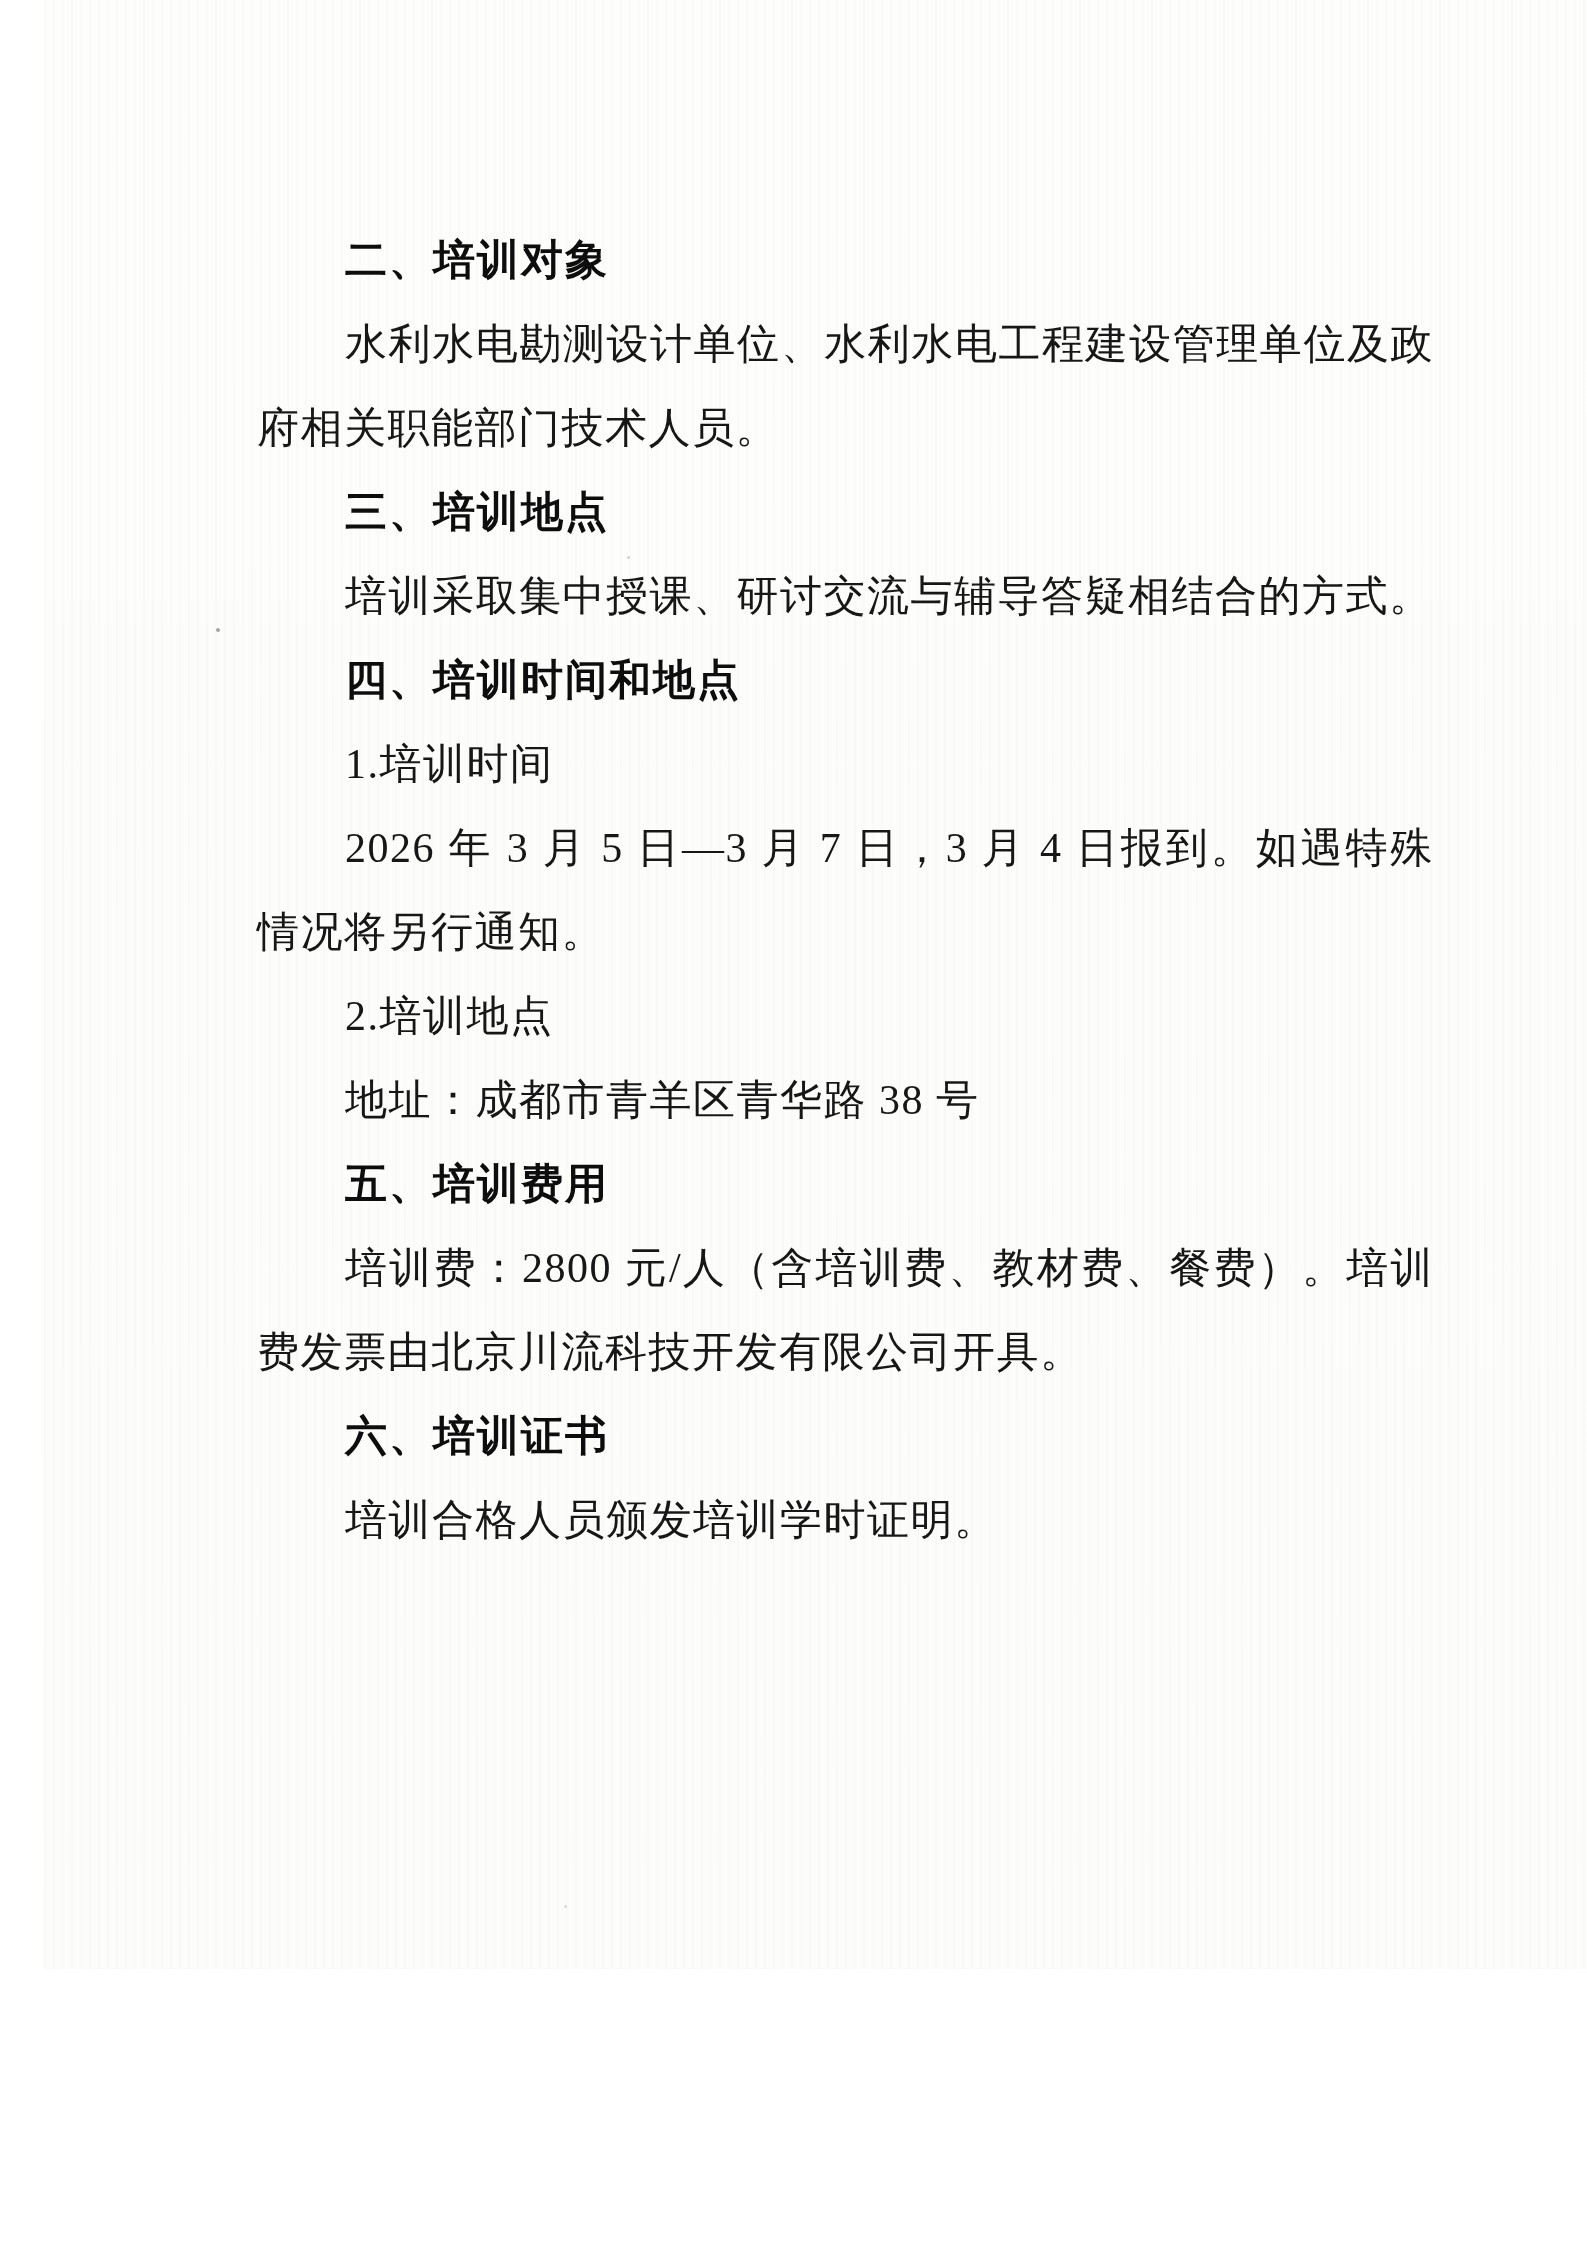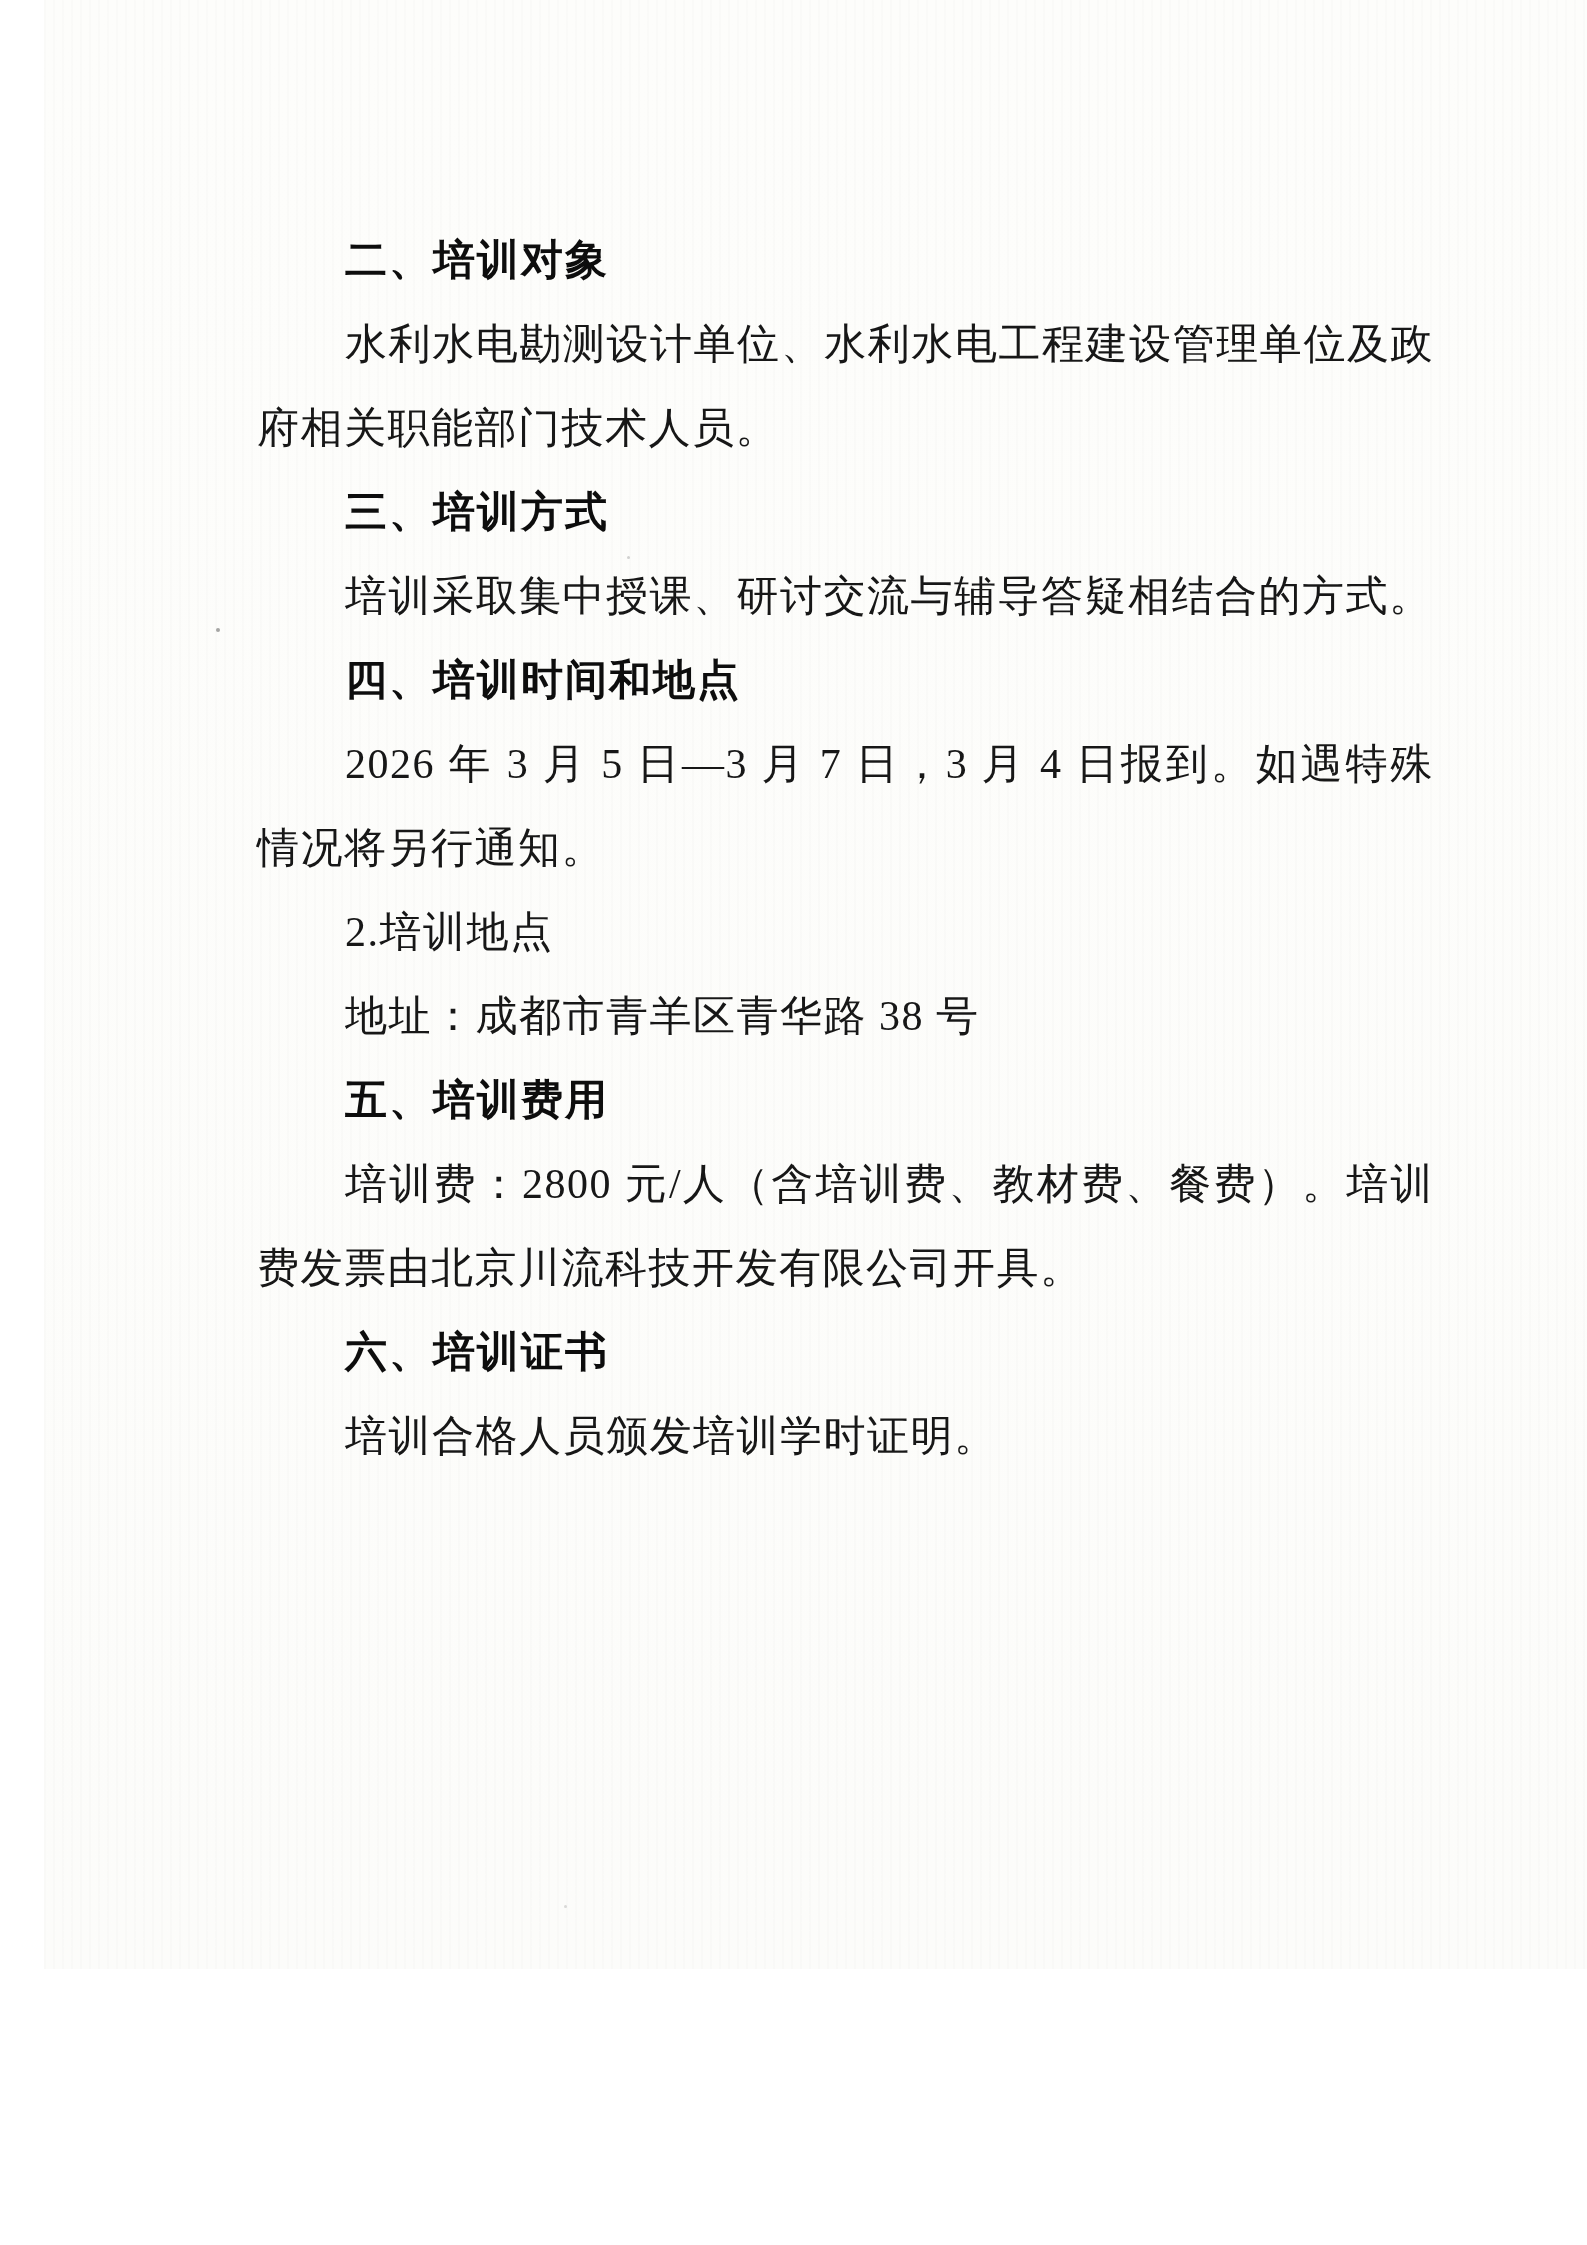--- a/index.html
+++ b/index.html
@@ -64,23 +64,24 @@
   .speck-2 { left: 583px; top: 556px; width: 3px; height: 3px; opacity: .5; }
   .speck-3 { left: 520px; top: 1905px; width: 3px; height: 3px; opacity: .4; }
 </style>
 </head>
 <body>
 
 <div class="page">
   <div class="content">
       <p class="heading">二、培训对象</p>
       <p class="paragraph">水利水电勘测设计单位、水利水电工程建设管理单位及政府相关职能部门技术人员。</p>
-      <p class="heading">三、培训方式</p>
+      <p class="heading">三、培训地点</p>
       <p class="paragraph">培训采取集中授课、研讨交流与辅导答疑相结合的方式。</p>
       <p class="heading">四、培训时间和地点</p>
+      <p class="paragraph">1.培训时间</p>
       <p class="paragraph">2026 年 3 月 5 日—3 月 7 日，3 月 4 日报到。如遇特殊情况将另行通知。</p>
       <p class="paragraph">2.培训地点</p>
       <p class="paragraph">地址：成都市青羊区青华路 38 号</p>
       <p class="heading">五、培训费用</p>
       <p class="paragraph">培训费：2800 元/人（含培训费、教材费、餐费）。培训费发票由北京川流科技开发有限公司开具。</p>
       <p class="heading">六、培训证书</p>
       <p class="paragraph">培训合格人员颁发培训学时证明。</p>
     </div>
   <div class="page-number">2</div>
   <div class="speck speck-1"></div>

